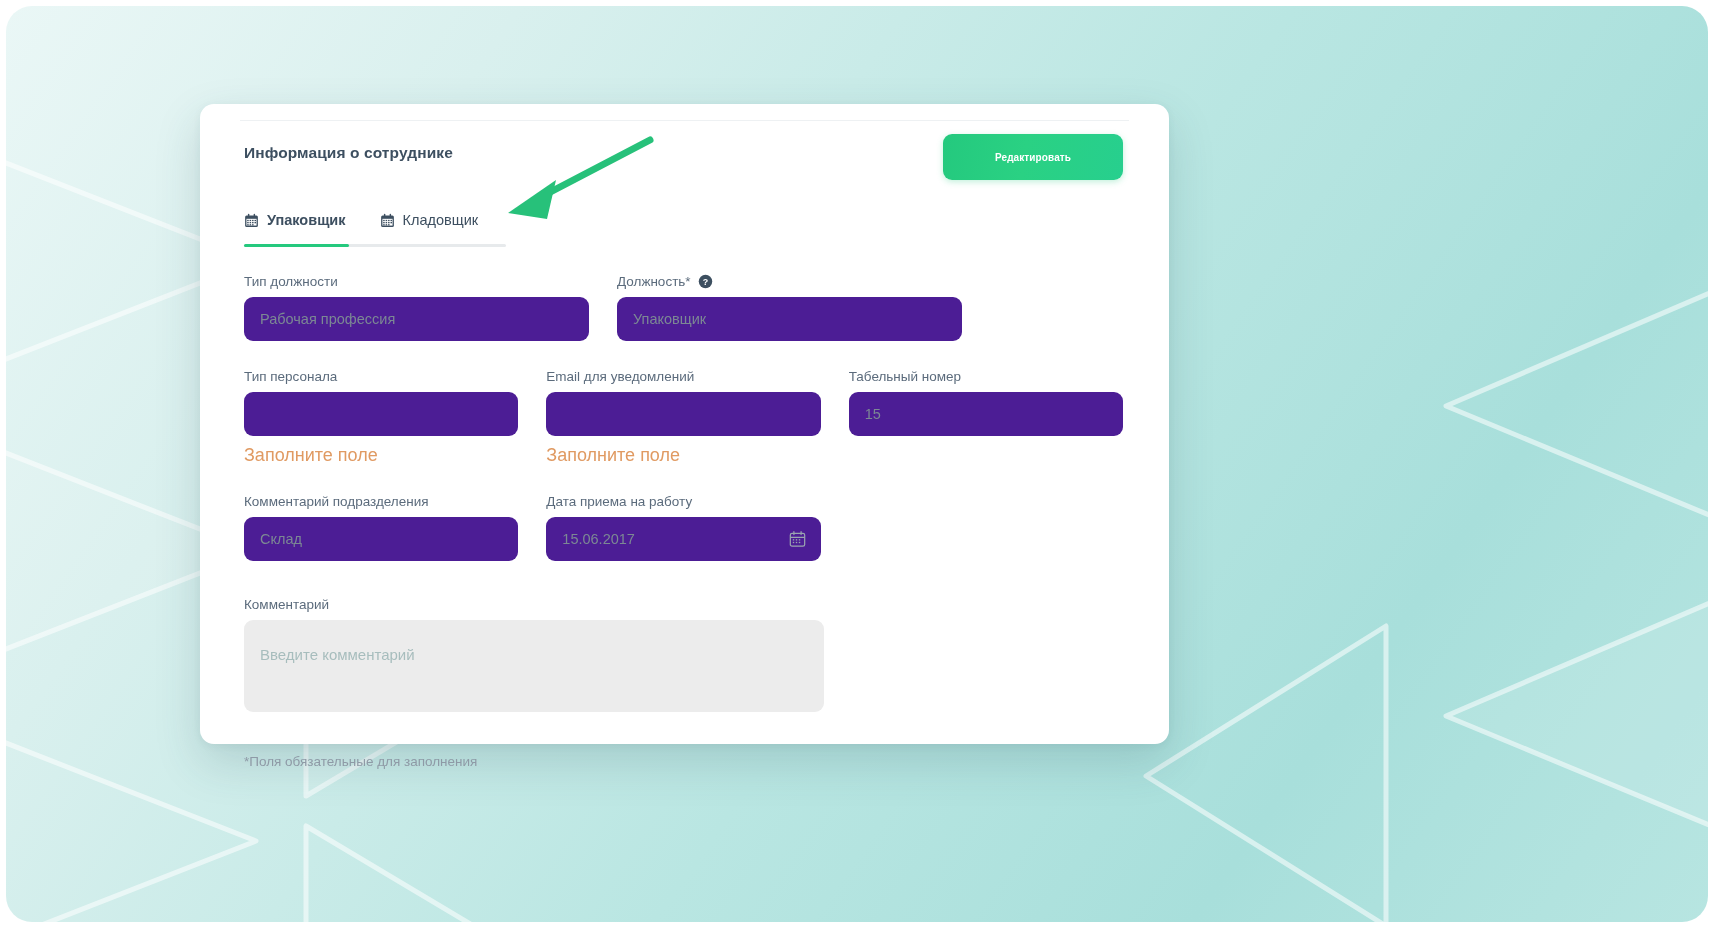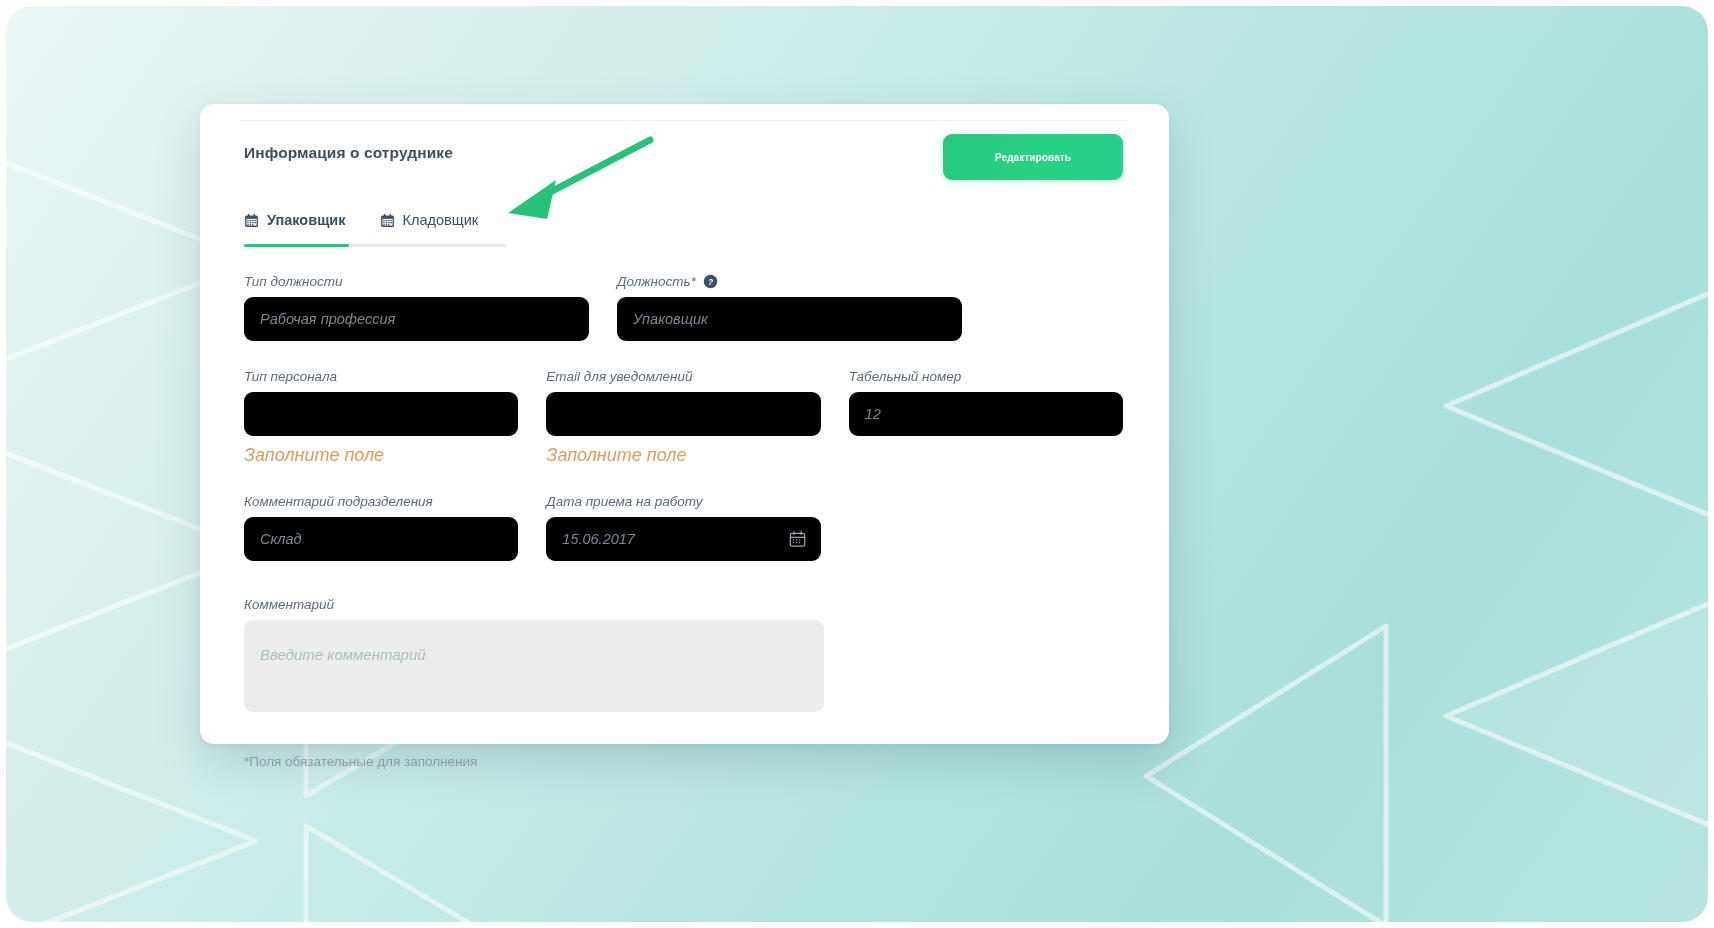--- a/index.html
+++ b/index.html
@@ -78,28 +78,28 @@
   }
   .tabs-underline .active-seg {
     position: absolute; left: 0; top: 0;
     width: 105px; height: 3px; background: #25c97e; border-radius: 2px;
   }
 
   
   .form { margin-top: 36px; }
   .row { display: flex; gap: 28px; }
   .col { width: 345px; }
-  .field { margin-bottom: 0; font-style: italic; }
+  .field { margin-bottom: 0; }
   .label {
     font-size: 13.5px; color: #5b6b7c; margin-bottom: 8px;
     display: flex; align-items: center; gap: 7px;
   }
   .help-ico { display:block; width: 15px; height: 15px; flex: 0 0 15px; cursor: pointer; }
   .input {
-    height: 44px; border-radius: 9px; background: #000000;
+    height: 44px; border-radius: 9px; background: #4c1d95;
     display: flex; align-items: center; padding: 0 16px;
     font-size: 14.5px; color: #7c8894;
     position: relative;
   }
   .input.with-ico { padding-right: 16px; }
   .cal-ico {
     position: absolute; right: 15px; top: 50%; transform: translateY(-50%);
     width: 17px; height: 17px; cursor: pointer;
   }
   .err {
@@ -237,21 +237,21 @@
           <div class="col">
             <div class="field">
               <div class="label">Email для уведомлений</div>
               <div class="input" placeholder=""></div>
               <div class="err">Заполните поле</div>
             </div>
           </div>
           <div class="col">
             <div class="field">
               <div class="label">Табельный номер</div>
-              <div class="input">12</div>
+              <div class="input">15</div>
             </div>
           </div>
         </div>
 
         <div class="spacer-28"></div>
 
         <div class="row">
           <div class="col">
             <div class="field">
               <div class="label">Комментарий подразделения</div>

